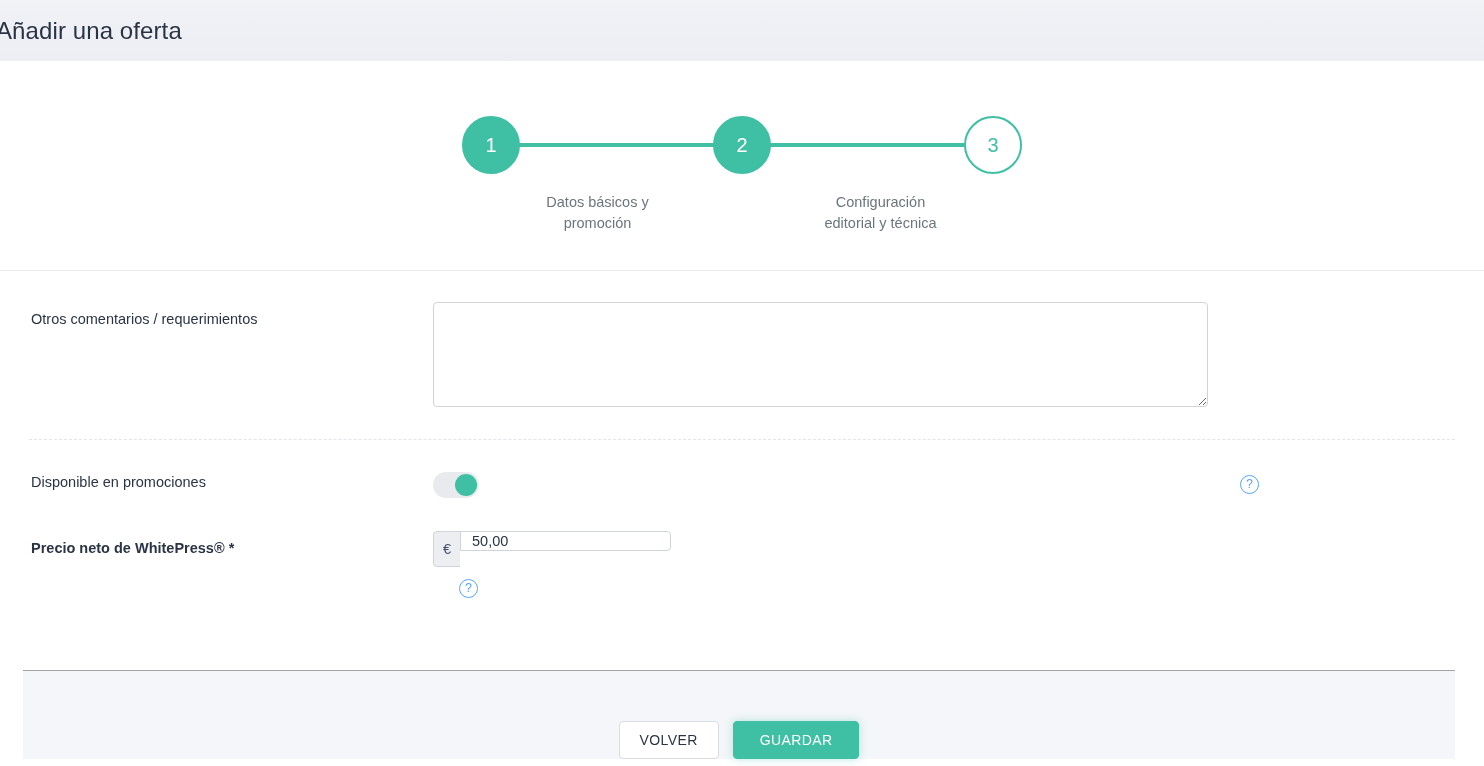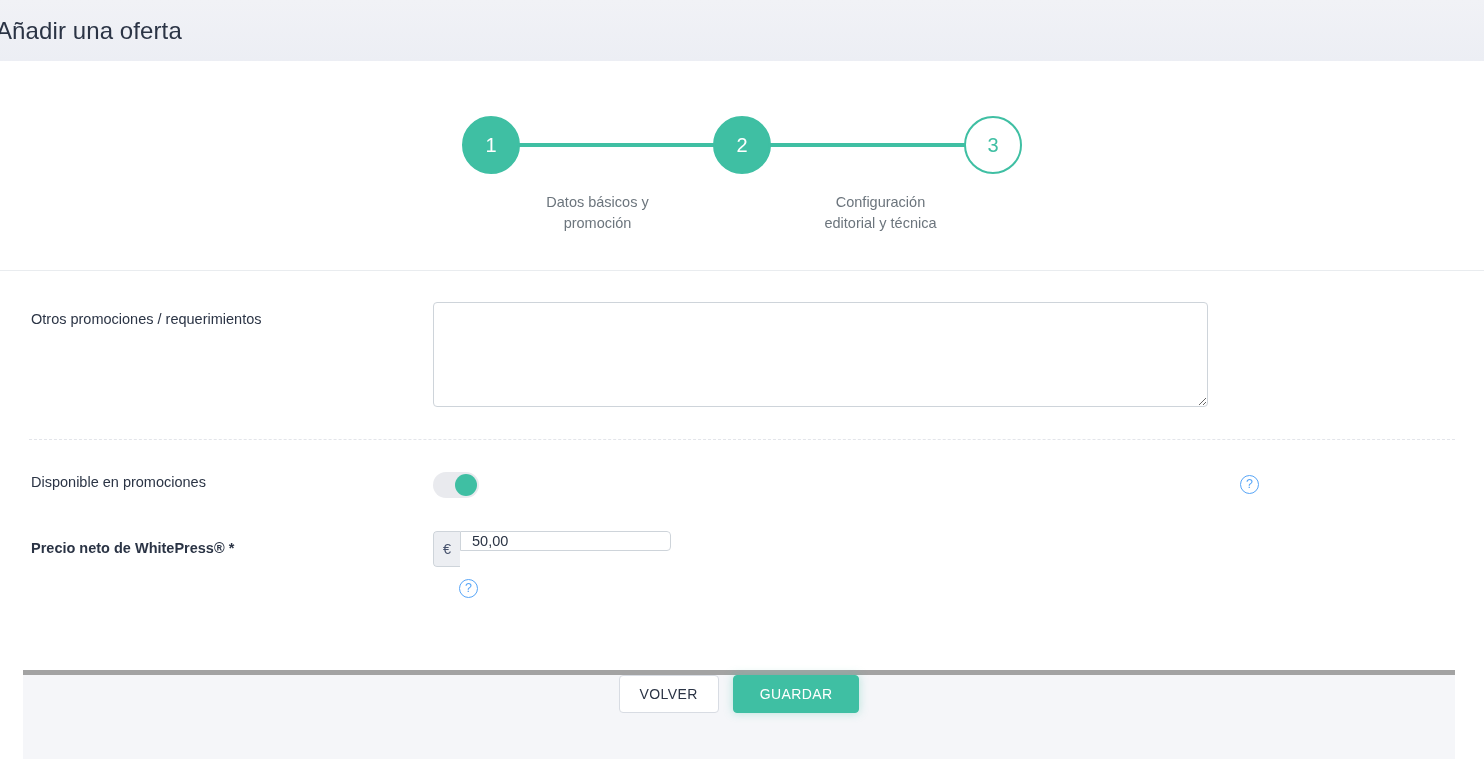--- a/index.html
+++ b/index.html
@@ -213,23 +213,23 @@
   }
   .help-under { margin-top: 12px; margin-left: 26px; }
 
   
   .footer {
     position: absolute;
     left: 23px; right: 29px;
     bottom: 0;
     height: 89px;
     background: #f5f6f9;
-    border-top: 5px solid #a3a3a3;
-    display: flex;
-    align-items: flex-start;
+    border-top: 1px solid #a3a3a3;
+    display: flex;
+    align-items: flex-end;
     justify-content: center;
     gap: 14px;
   }
   .btn {
     font-size: 14px;
     letter-spacing: .4px;
     border-radius: 4px;
     padding: 0 20px;
     height: 38px;
     display: inline-flex;
@@ -280,21 +280,21 @@
 promoción</div>
         <div class="step-label">Configuración
 editorial y técnica</div>
       </div>
     </div>
   </div>
 
   <div class="form-area">
 
     <div class="form-row row-comments">
-      <div class="field-label">Otros promociones / requerimientos</div>
+      <div class="field-label">Otros comentarios / requerimientos</div>
       <div class="field-ctl">
         <textarea class="comments" placeholder="" style=""></textarea>
       </div>
     </div>
 
     <hr class="divider-dashed">
 
     <div class="form-row row-toggle">
       <div class="field-label">Disponible en promociones</div>
       <div class="field-ctl">

